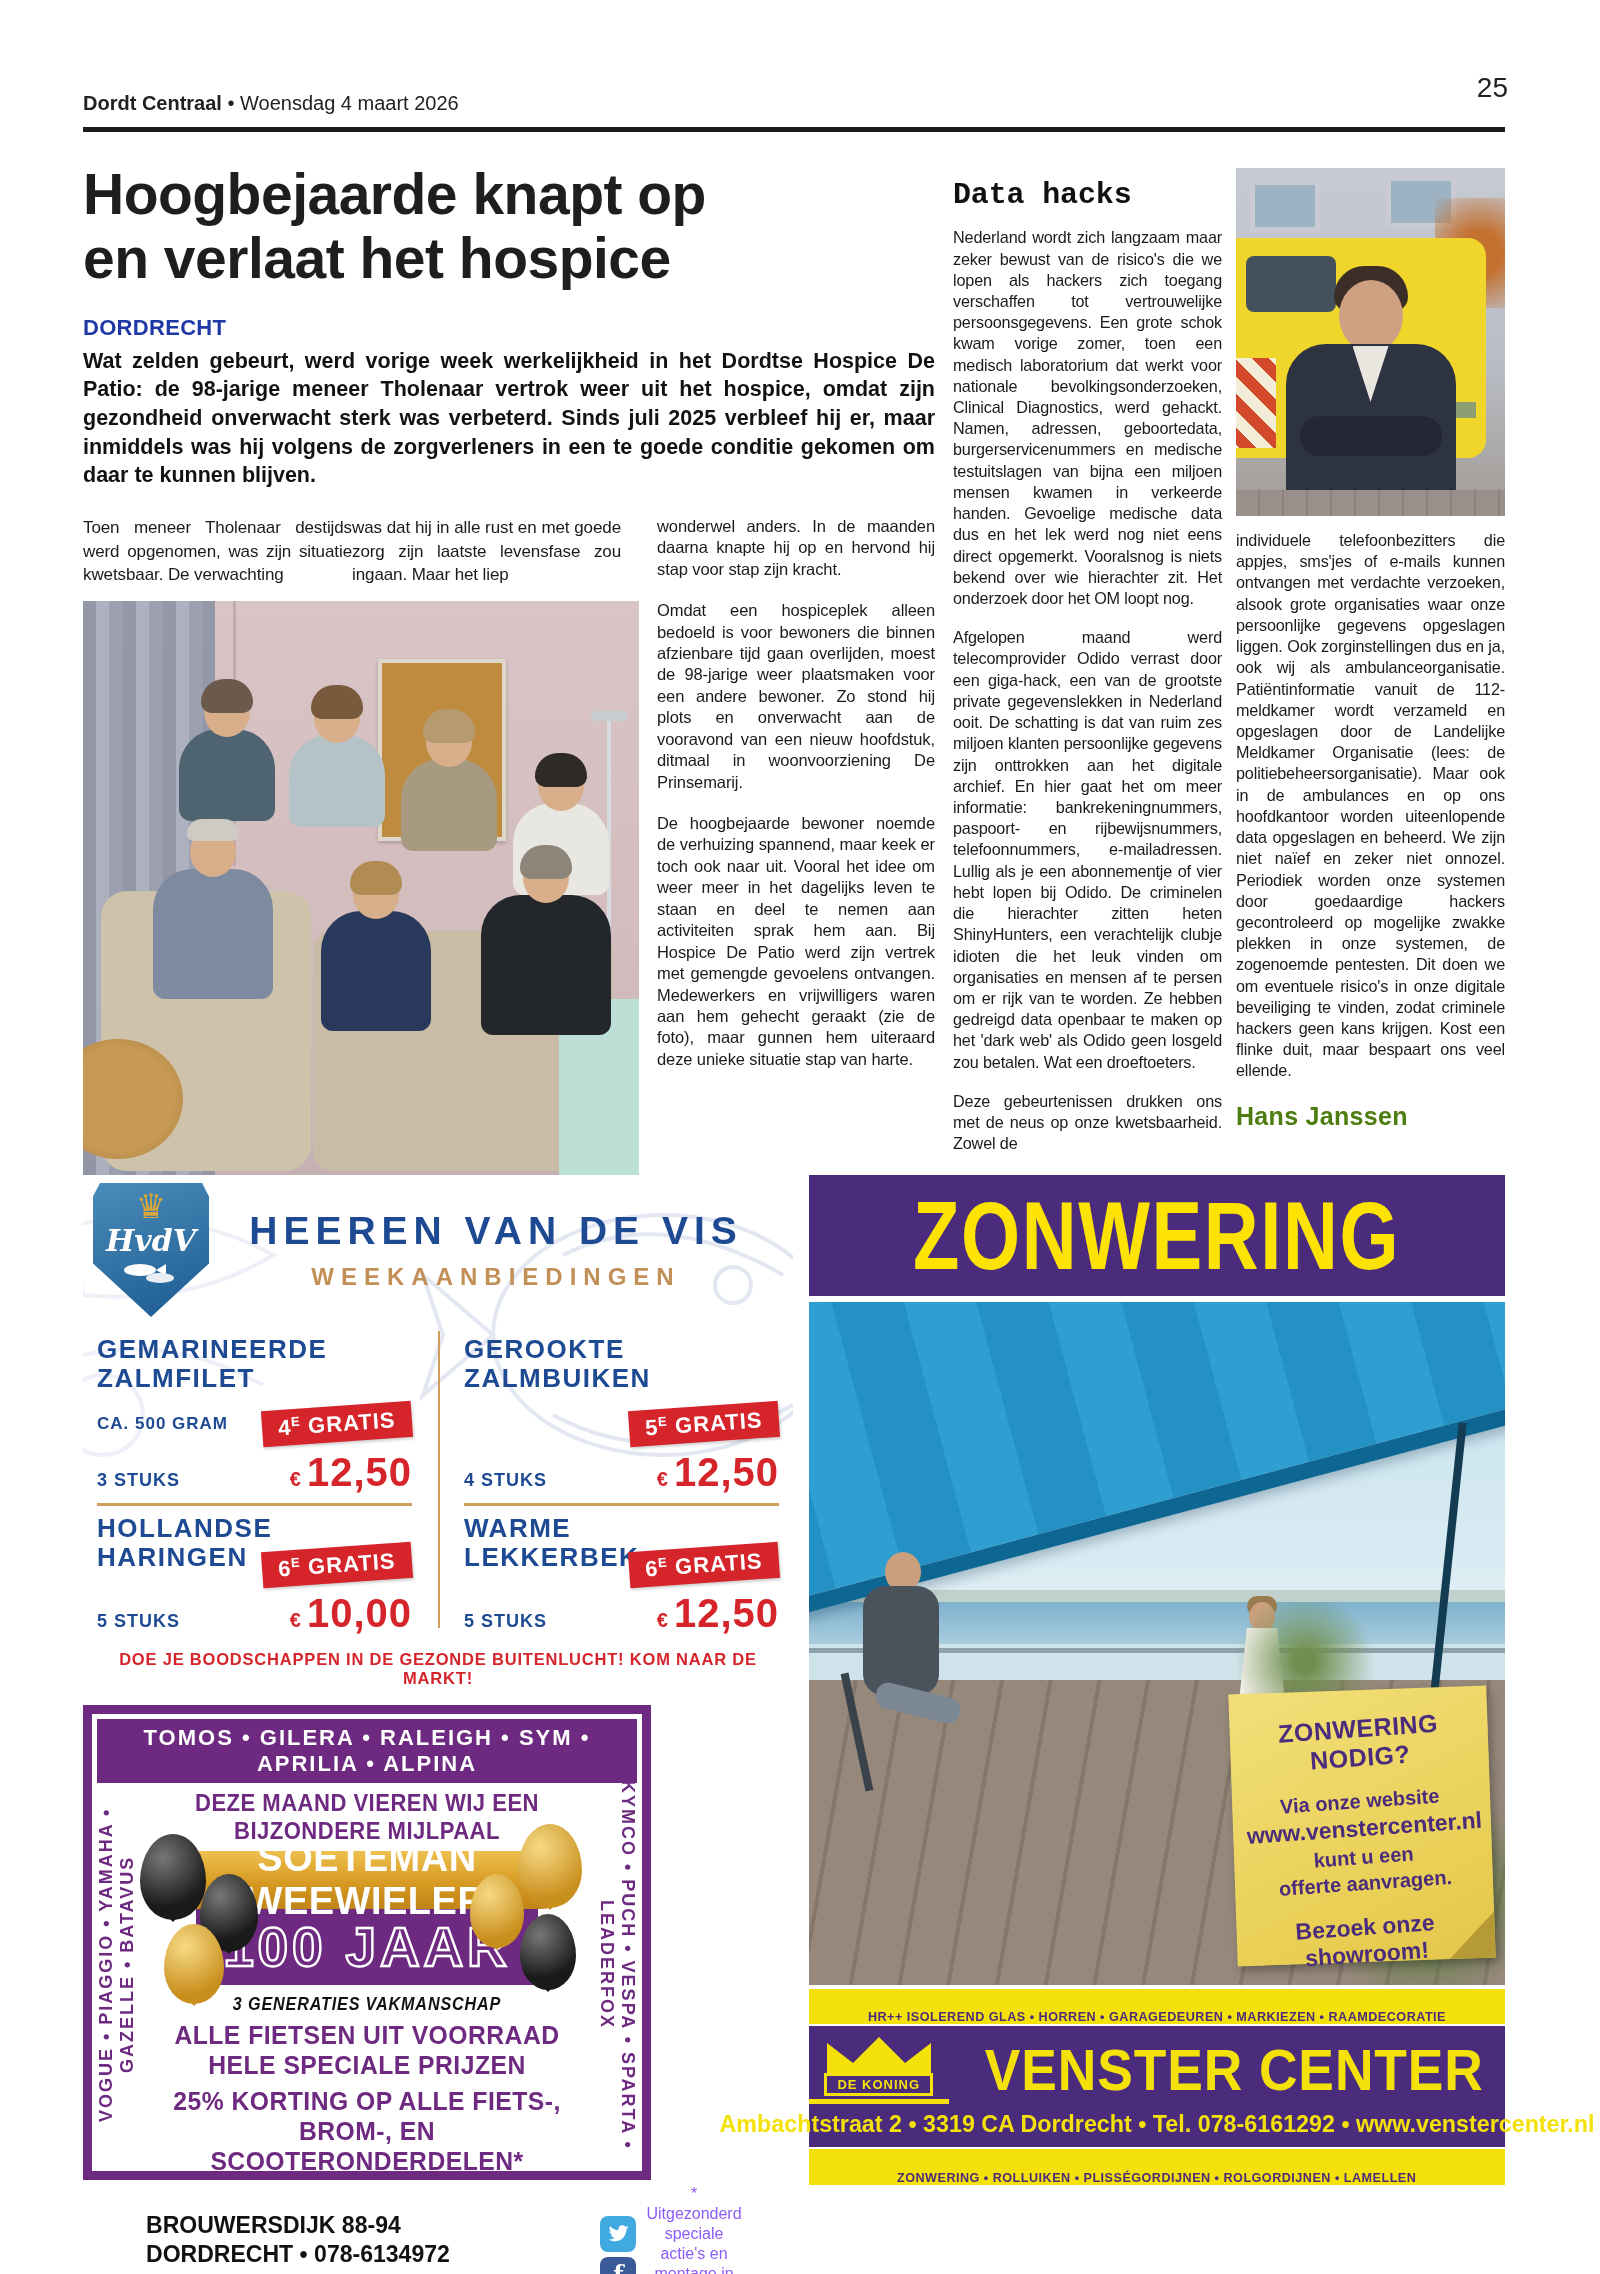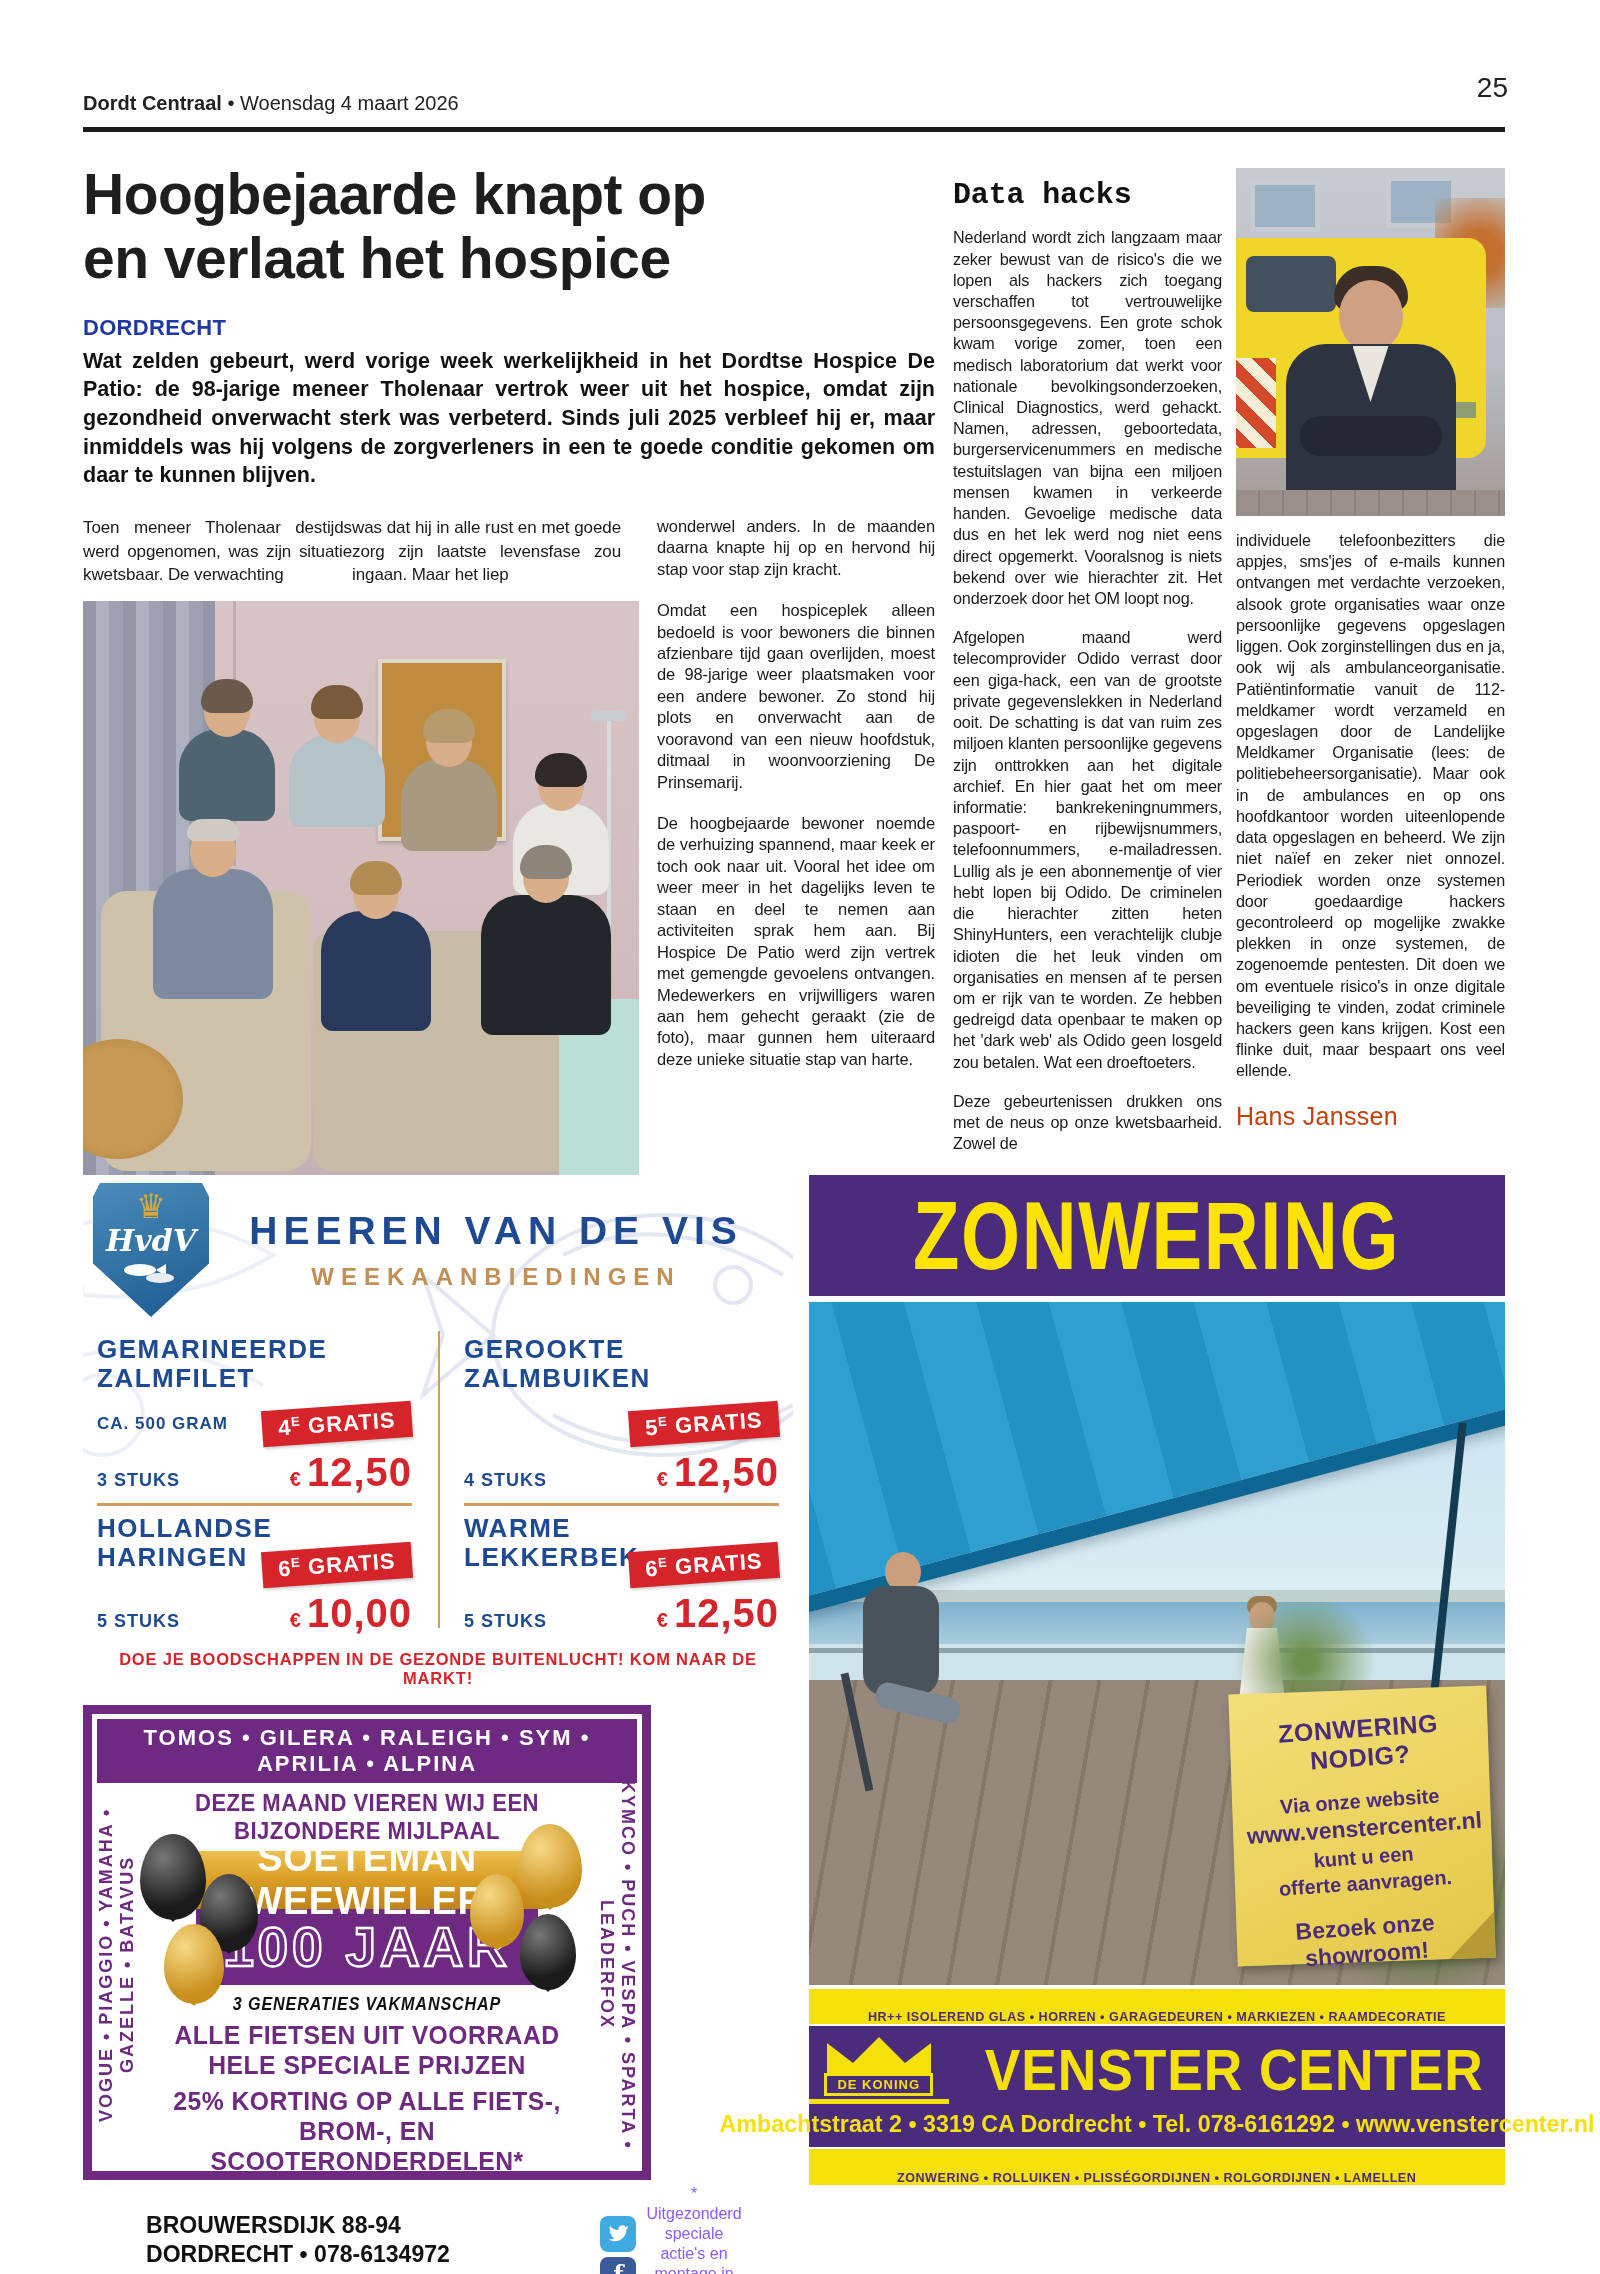--- a/index.html
+++ b/index.html
@@ -44,21 +44,21 @@
 
   
   .colsec { width:552px; }
   .colsec-bar { background:#26387f; color:#fff; height:48px; display:flex; align-items:center; padding:0 16px; }
   .colsec-bar .lt { font-size:34px; font-weight:400; letter-spacing:0.5px; }
   .colsec-bar .bd { font-size:34px; font-weight:800; margin-left:12px; letter-spacing:0.5px; }
   .colsec-cols { display:flex; gap:14px; }
   .colsec-left, .colsec-right { width:269px; font-size:16.2px; line-height:1.31; color:#1a1a1a; text-align:justify; letter-spacing:-0.15px; }
   .colsec-title { font-size:30px; font-weight:800; color:#101010; margin:14px 0 12px 0; text-align:left;font-family:Liberation Mono, monospace; }
   .colsec-left p, .colsec-right p { margin-bottom:18px; }
-  .signature { margin-top:18px; font-size:25px; font-weight:400; color:#c2410c; letter-spacing:0.3px; }
+  .signature { margin-top:18px; font-size:25px; font-weight:700; color:#4d7c0f; letter-spacing:0.3px; }
 
   
   .photo2 { position:relative; width:269px; height:348px; margin-top:6px; margin-bottom:14px; background:linear-gradient(180deg,#c6cad1 0%,#b9bec6 55%,#a29a94 100%); overflow:hidden; }
   .bldg-win { position:absolute; width:70px; height:52px; background:#9db2c2; border:5px solid #c8ccd2; }
   .foliage { position:absolute; right:-20px; top:30px; width:90px; height:110px; background:radial-gradient(circle,#c4702f 30%,rgba(196,112,47,0)); }
   .amb { position:absolute; left:-30px; top:70px; width:280px; height:220px; background:#f0d62b; border-radius:18px; }
   .amb-win { position:absolute; left:40px; top:18px; width:90px; height:56px; background:#45505e; border-radius:8px; }
   .amb-chev { position:absolute; left:0; bottom:10px; width:70px; height:90px;
     background:repeating-linear-gradient(45deg,#d03a2b 0 12px,#f3f0e8 12px 24px); opacity:.9; }
   .amb-stripe { position:absolute; left:120px; bottom:40px; width:150px; height:16px; background:#3f6fae; opacity:.55; }

